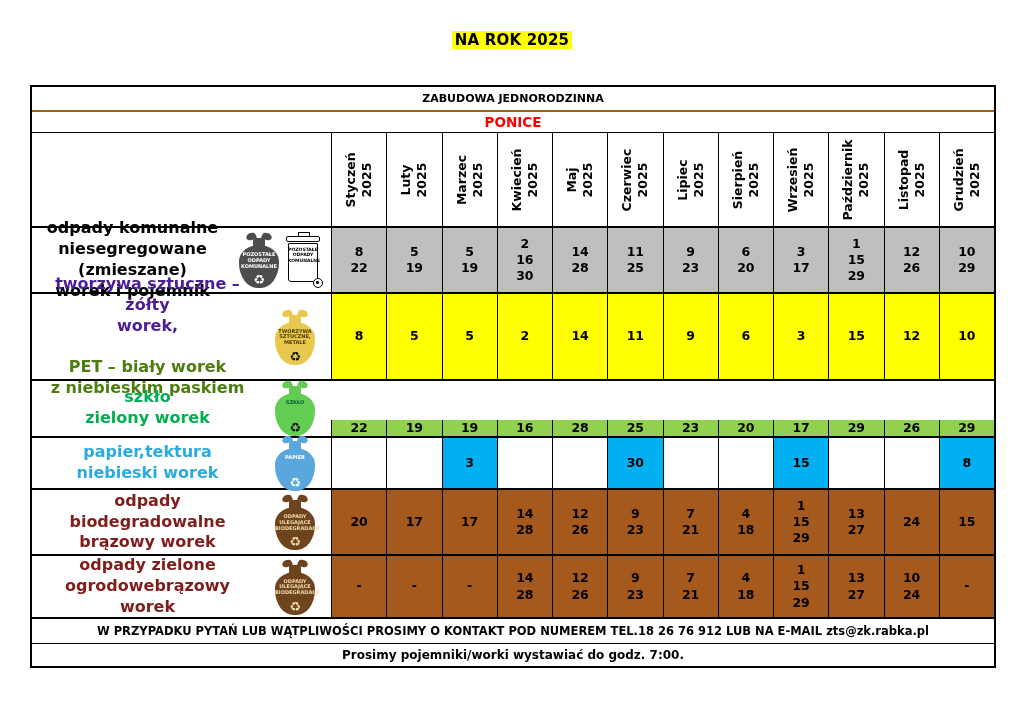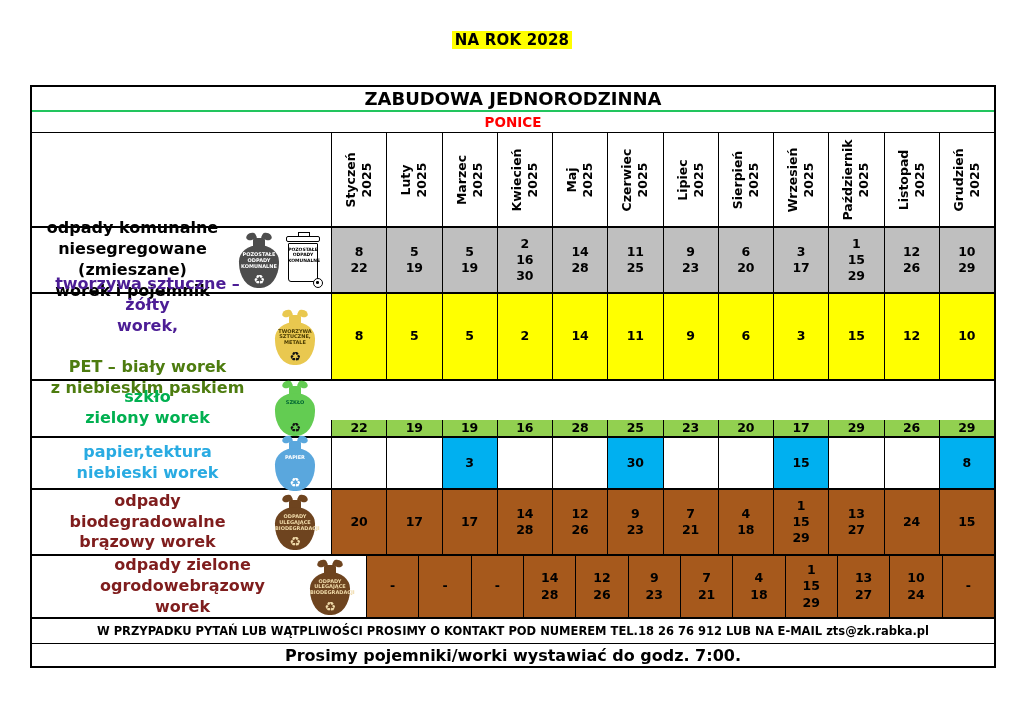--- a/index.html
+++ b/index.html
@@ -1,50 +1,50 @@
 <!DOCTYPE html>
 <html><head>
 <meta charset="utf-8">
 <style>
   html,body{margin:0;padding:0;}
   body{width:1024px;height:724px;background:#fff;font-family:"DejaVu Sans","Liberation Sans",sans-serif;color:#000;}
   .page{position:relative;width:1024px;height:724px;overflow:hidden;}
   .title{padding-top:28px;text-align:center;font-size:15px;font-weight:bold;line-height:1.6;letter-spacing:.2px;}
   .hl{background:#FFFF00;padding:0 3px;}
   .tbl{position:absolute;left:30px;top:85px;width:966px;border:2px solid #000;box-sizing:border-box;background:#fff;}
-  .hrow1{height:23px;display:flex;align-items:center;justify-content:center;font-size:18px;font-weight:bold;border-bottom:2px solid #22c55e;}
+  .hrow1{height:23px;display:flex;align-items:center;justify-content:center;font-size:11px;font-weight:bold;border-bottom:2px solid #a16207;}
   .hrow2{height:20px;display:flex;align-items:center;justify-content:center;font-size:13.5px;font-weight:bold;color:#FF0000;border-bottom:1px solid #000;}
   .mrow{display:flex;height:93px;}
   .mlabel{width:299px;box-sizing:border-box;}
   .month-cell{flex:1;border-left:1px solid #000;position:relative;}
   .month-rot{position:absolute;top:50%;left:50%;transform:translate(-50%,-50%) rotate(-90deg);width:90px;text-align:center;font-size:12.5px;font-weight:bold;line-height:1.25;white-space:pre-line;}
   .row{display:flex;border-top:2px solid #000;}
   .label-cell{width:299px;box-sizing:border-box;display:flex;align-items:center;padding-left:4px;}
   .label-text{flex:1;text-align:center;font-weight:bold;font-size:16px;line-height:1.3;white-space:pre-line;}
   .label-text span{display:block;white-space:pre-line;}
   .lt-black{color:#000;}
   .lt-gold{color:#4c1d95;}
   .lt-blue{color:#4d7c0f;}
   .lt-red{color:#E60000;}
   .lt-green{color:#00B050;}
   .lt-cyan{color:#29ABE2;}
   .lt-orange{color:#7f1d1d;}
   .icon-zone{width:72px;display:flex;align-items:center;justify-content:center;gap:4px;flex-shrink:0;}
   .icon-zone.wide{width:102px;}
   .data-cell{flex:1;border-left:1px solid #000;display:flex;align-items:center;justify-content:center;text-align:center;font-weight:bold;font-size:12.5px;line-height:1.3;white-space:pre-line;box-sizing:border-box;}
-  .r0{height:64px;}.r1{height:85px;}.r2{height:55px;align-items:flex-end;}.r3{height:50px;}.r4{height:64px;}.r5{height:61px;padding-left:35px;}
+  .r0{height:64px;}.r1{height:85px;}.r2{height:55px;align-items:flex-end;}.r3{height:50px;}.r4{height:64px;}.r5{height:61px;}
   .bg-gray{background:#BFBFBF;}
   .bg-yellow{background:#FFFF00;}
   .bg-green{background:#92D050;}
   .bg-blue{background:#00B0F0;}
   .bg-brown{background:#A6591C;}
   .bg-white{background:#FFFFFF;}
   .frow{display:flex;align-items:center;justify-content:center;font-weight:bold;}
   .frow1{height:24px;border-top:2px solid #000;font-size:11.5px;}
-  .frow2{height:22px;border-top:1.5px solid #000;font-size:16px;}
+  .frow2{height:22px;border-top:1.5px solid #000;font-size:12px;}
   
   .bag{position:relative;width:44px;height:56px;flex-shrink:0;}
   .bag-ear{position:absolute;top:1px;width:10px;height:7px;border-radius:60% 60% 0 60%;}
   .bag-ear.l{left:9px;transform:rotate(-25deg);}
   .bag-ear.r{right:9px;transform:rotate(25deg) scaleX(-1);}
   .bag-neck{position:absolute;top:6px;left:16px;width:12px;height:10px;border-radius:2px;}
   .bag-body{position:absolute;top:13px;left:2px;width:40px;height:43px;border-radius:50% 50% 46% 46%/38% 38% 58% 58%;}
   .bag-text{position:absolute;top:20px;left:2px;width:40px;text-align:center;font-size:5px;line-height:1.15;font-weight:bold;white-space:pre-line;}
   .bag-recycle{position:absolute;bottom:2px;left:0;width:44px;text-align:center;font-size:13px;line-height:1;}
   .bag-gray .bag-ear,.bag-gray .bag-neck,.bag-gray .bag-body{background:#4D4D4D;}
@@ -65,21 +65,21 @@
   .bin-text{position:absolute;top:15px;left:3px;width:30px;text-align:center;font-size:4.5px;font-weight:bold;line-height:1.2;white-space:pre-line;color:#000;}
   .bin-wheel{position:absolute;bottom:0;right:0;width:10px;height:10px;border:1.5px solid #000;border-radius:50%;background:#fff;box-sizing:border-box;}
   .bin-wheel::after{content:"";position:absolute;top:2.2px;left:2.2px;width:2.6px;height:2.6px;border-radius:50%;background:#000;}
 </style>
 </head>
 <body>
 
 <div class="page">
 
   <div class="title">
-    <div><span class="hl">NA ROK 2028</span></div>
+    <div><span class="hl">NA ROK 2025</span></div>
   </div>
 
   <div class="tbl">
 
     <div class="hrow1">ZABUDOWA JEDNORODZINNA</div>
     <div class="hrow2">PONICE</div>
 
     <div class="mrow">
       <div class="mlabel"></div>
       <div class="month-cell">

